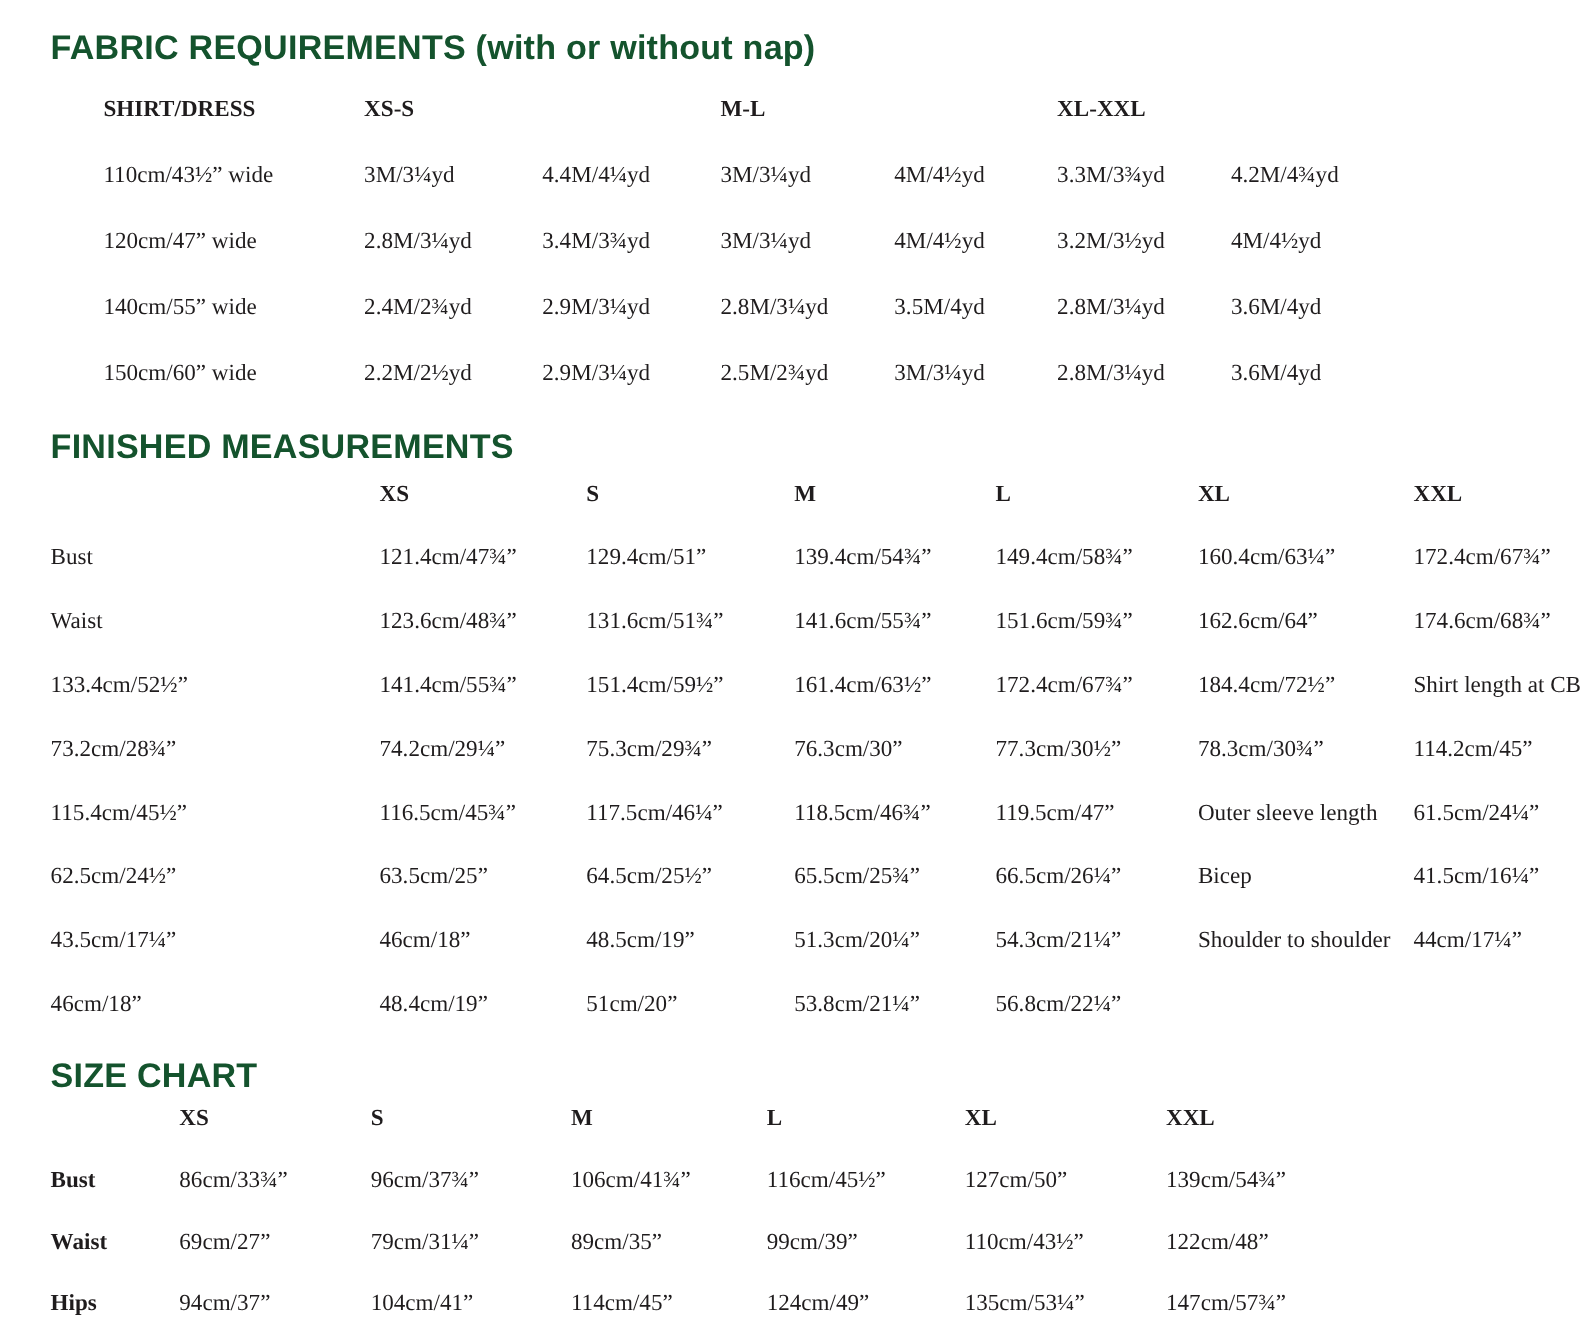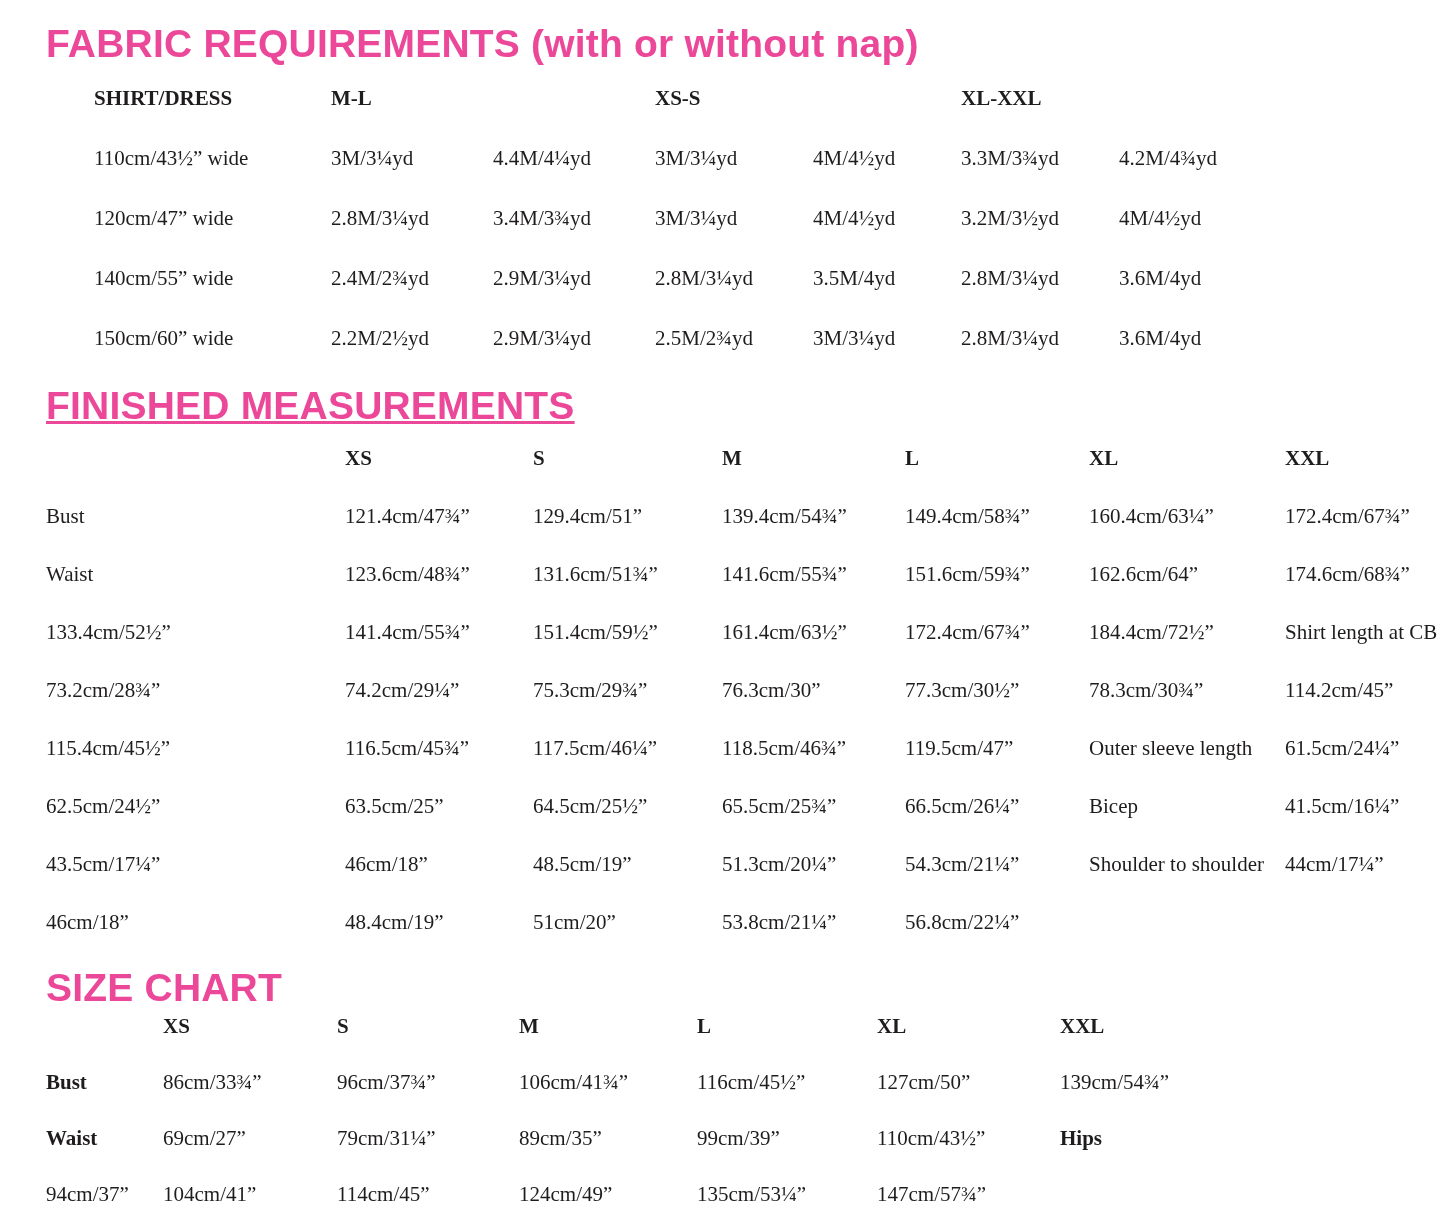--- a/index.html
+++ b/index.html
@@ -18,23 +18,23 @@
     width: 1445px;
     height: 1215px;
     padding: 26px 20px 0 46px;
     font-family: "Liberation Serif", "DejaVu Serif", serif;
     font-size: 21px;
     color: #1f1c1d;
   }
   .section-title {
     font-family: "Liberation Sans", "DejaVu Sans", sans-serif;
     font-weight: 800;
-    font-size: 39px;
+    font-size: 31px;
     letter-spacing: 0.2px;
-    color: #ec4899;
+    color: #14532d;
     margin: 0;
     line-height: 36px;
   }
   .grid {
     display: grid;
     align-items: baseline;
   }
   .cell {
     line-height: 24px;
     font-size: 21px;
@@ -49,21 +49,21 @@
   
   .fabric-grid {
     grid-template-columns: 237px 162px 162px 158px 148px 158px 1fr;
     row-gap: 36px;
     margin-top: 24px;
     margin-bottom: 38px;
     margin-left: 48px;
   }
   .fabric-grid .row-label { font-weight: normal; }
   
-  .fm-title { margin-top: 0; margin-bottom: 22px; text-decoration: underline; }
+  .fm-title { margin-top: 0; margin-bottom: 12px; }
   .fm-grid {
     grid-template-columns: 299px 188px 189px 183px 184px 196px 1fr;
     row-gap: 34px;
     margin-bottom: 36px;
   }
   .fm-grid .row-label { font-weight: normal; }
   
   .size-title { margin-bottom: 8px; }
   .size-grid {
     grid-template-columns: 117px 174px 182px 178px 180px 183px 1fr;
@@ -73,22 +73,22 @@
 </style>
 </head>
 <body>
 
 <div class="page">
 
   <h1 class="section-title">FABRIC REQUIREMENTS (with or without nap)</h1>
 
   <div class="grid fabric-grid">
     <div class="cell col-header">SHIRT/DRESS</div>
+    <div class="cell col-header span2">XS-S</div>
     <div class="cell col-header span2">M-L</div>
-    <div class="cell col-header span2">XS-S</div>
     <div class="cell col-header span2">XL-XXL</div>
   <div class="cell row-label">110cm/43½” wide</div>
       <div class="cell">3M/3¼yd</div>
       <div class="cell">4.4M/4¼yd</div>
       <div class="cell">3M/3¼yd</div>
       <div class="cell">4M/4½yd</div>
       <div class="cell">3.3M/3¾yd</div>
       <div class="cell">4.2M/4¾yd</div>
       <div class="cell row-label">120cm/47” wide</div>
       <div class="cell">2.8M/3¼yd</div>
@@ -195,20 +195,21 @@
       <div class="cell">106cm/41¾”</div>
       <div class="cell">116cm/45½”</div>
       <div class="cell">127cm/50”</div>
       <div class="cell">139cm/54¾”</div>
       <div class="cell row-label">Waist</div>
       <div class="cell">69cm/27”</div>
       <div class="cell">79cm/31¼”</div>
       <div class="cell">89cm/35”</div>
       <div class="cell">99cm/39”</div>
       <div class="cell">110cm/43½”</div>
+      <div class="cell">122cm/48”</div>
       <div class="cell row-label">Hips</div>
       <div class="cell">94cm/37”</div>
       <div class="cell">104cm/41”</div>
       <div class="cell">114cm/45”</div>
       <div class="cell">124cm/49”</div>
       <div class="cell">135cm/53¼”</div>
       <div class="cell">147cm/57¾”</div>
     </div>
 
 </div>

